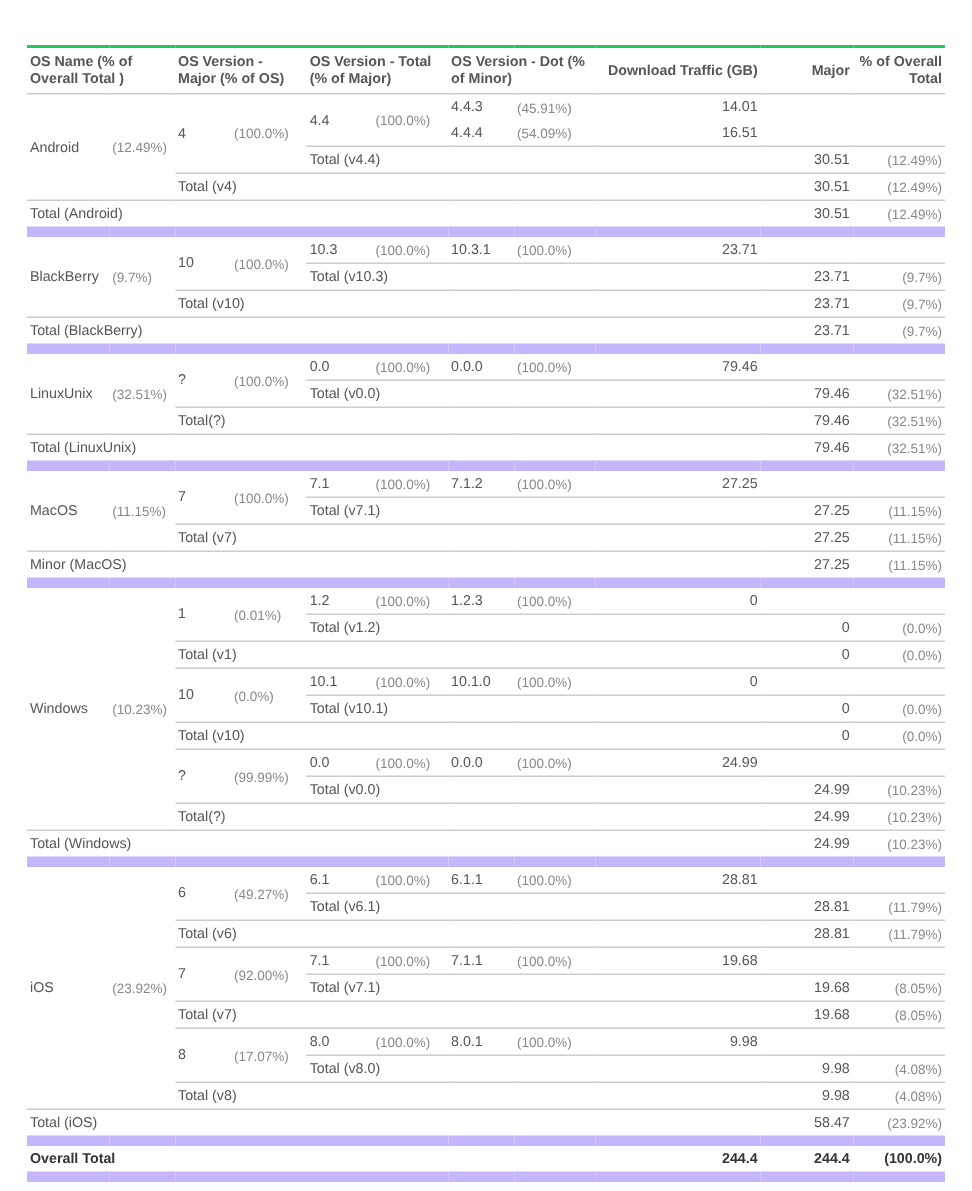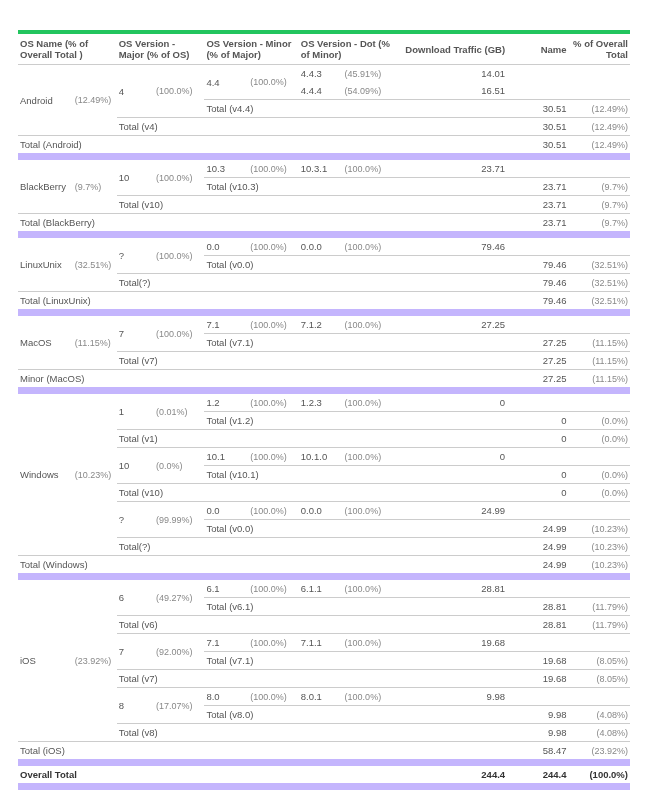--- a/index.html
+++ b/index.html
@@ -25,21 +25,21 @@
     border-collapse: collapse;
     width: 100%;
     table-layout: fixed;
   }
   th {
     text-align: left;
     font-weight: 600;
     font-size: 9.5px;
     color: #555;
     padding: 4px 2px;
-    border-top: 4px solid #22c55e;
+    border-top: 2px solid #22c55e;
     border-bottom: 1px solid #ccc;
     vertical-align: middle;
   }
   th.r, td.r { text-align: right; }
   td {
     font-size: 9.5px;
     color: #555;
     padding: 3px 2px;
     vertical-align: middle;
   }
@@ -76,24 +76,24 @@
         <col class="c7">
         <col class="c8">
         <col class="c9">
         <col class="c10">
         <col class="c11">
     </colgroup>
     <thead>
       <tr>
         <th colspan="2">OS Name  (% of Overall Total )</th>
         <th colspan="2">OS Version - Major (% of OS)</th>
-        <th colspan="2">OS Version - Minor (% of Major)</th>
+        <th colspan="2">OS Version - Total (% of Major)</th>
         <th colspan="2">OS Version - Dot (% of Minor)</th>
         <th class="r">Download Traffic (GB)</th>
-        <th class="r">Name</th>
+        <th class="r">Major</th>
         <th class="r">% of Overall Total</th>
       </tr>
     </thead>
     <tbody id="tbody">
         <tr>
           <td class="lab" rowspan="4">Android</td>
           <td class="pct" rowspan="4">(12.49%)</td>
           <td class="lab" rowspan="3">4</td>
           <td class="pct" rowspan="3">(100.0%)</td>
           <td class="lab" rowspan="2">4.4</td>

